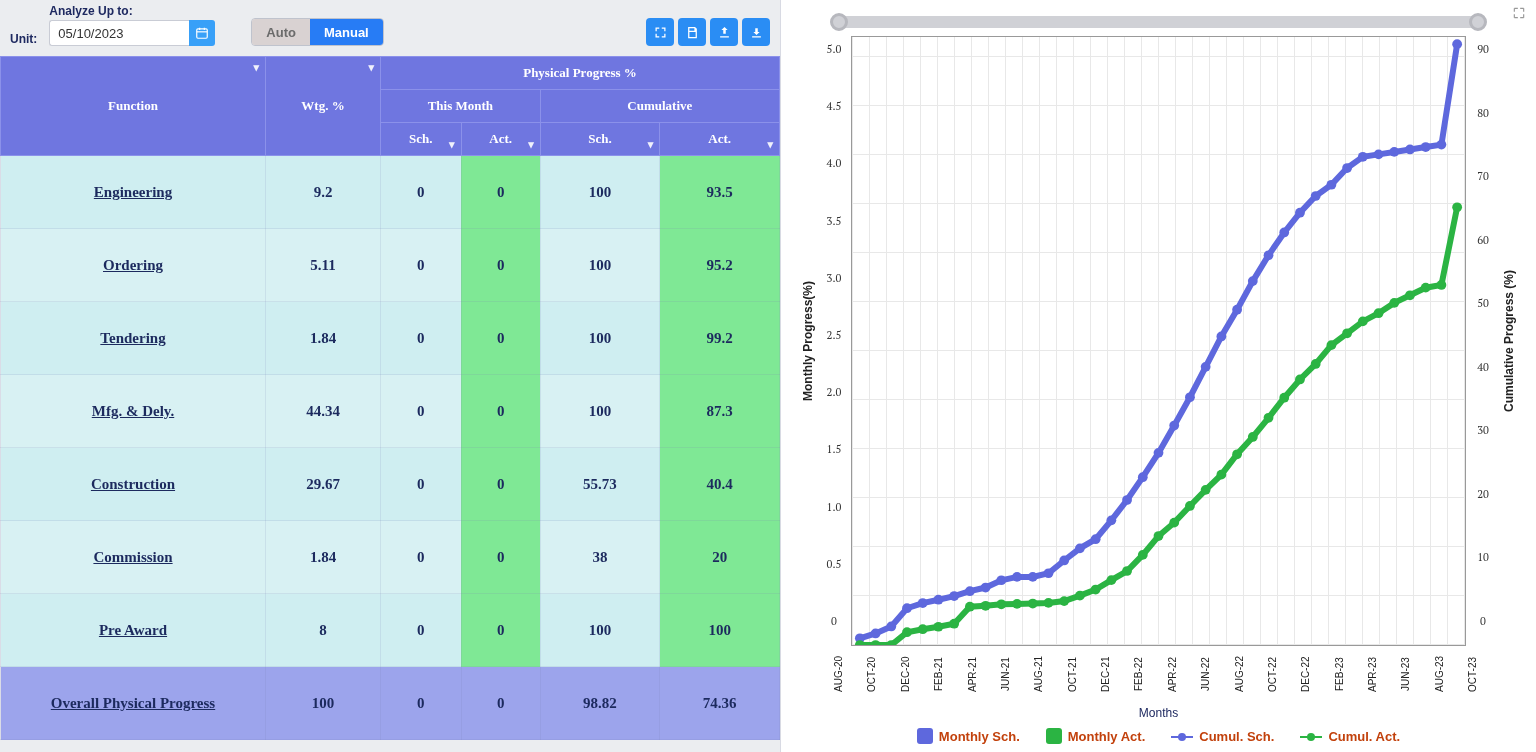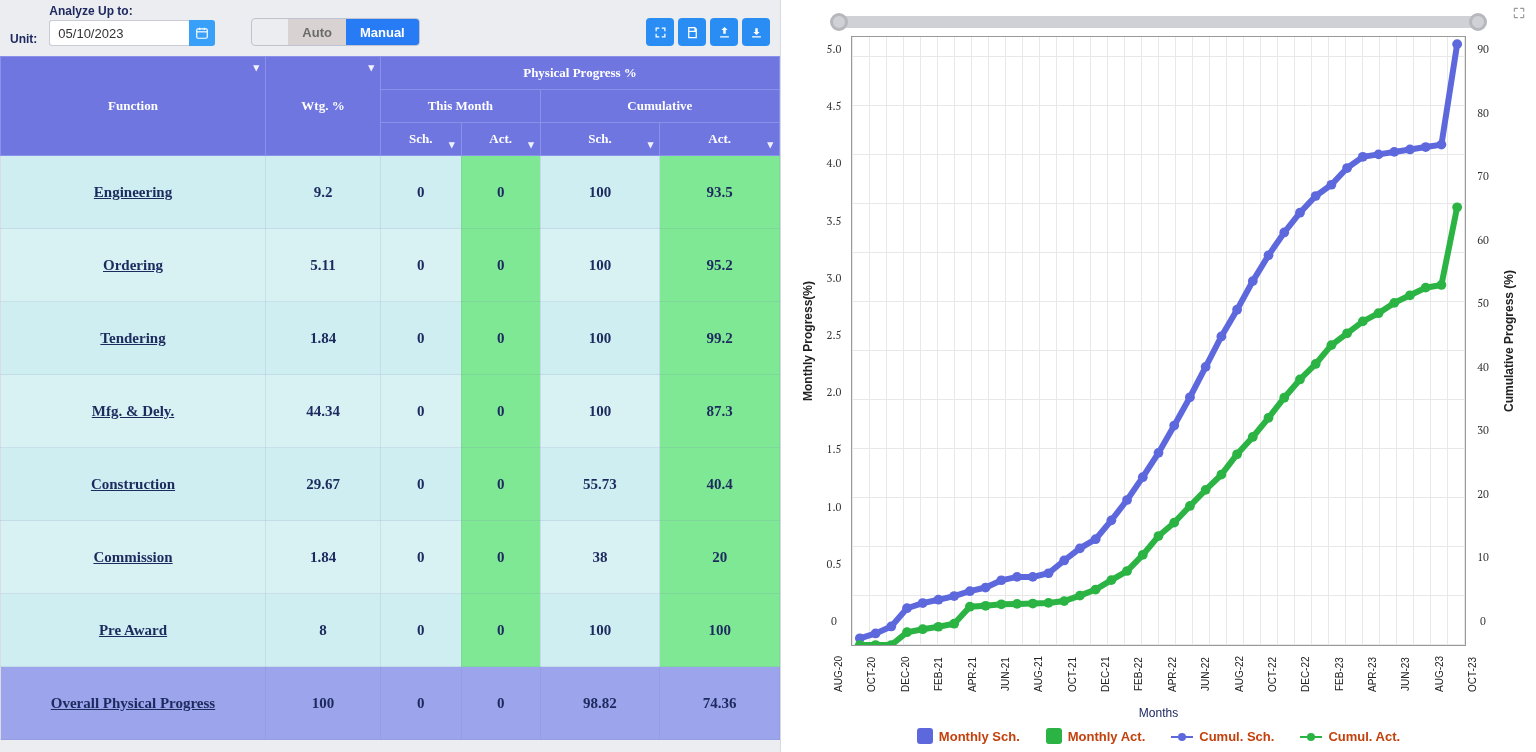--- a/index.html
+++ b/index.html
@@ -52,21 +52,20 @@
     border-radius:3px 0 0 3px; background:#fff;
   }
   .date-select .cal-btn {
     width:26px; height:26px; background:#38a0f8; color:#fff;
     display:flex; align-items:center; justify-content:center;
     border-radius:0 3px 3px 0; cursor:pointer;
   }
   .seg {
     display:flex; border-radius:4px; overflow:hidden; margin-left:24px;
     border:1px solid #bfc3cd;
-    padding-left:36px;
   }
   .seg button {
     height:26px; border:none; padding:0 14px; font-size:13px; font-weight:700; cursor:pointer;
     font-family:inherit;
   }
   .seg .auto { background:#d9d2d2; color:#6b6b6b;}
   .seg .manual { background:#277cf5; color:#fff;}
   .icon-btns { margin-left:auto; display:flex; gap:4px;}
   .icon-btn {
     width:28px; height:28px; background:#2a8df4; color:#fff;

